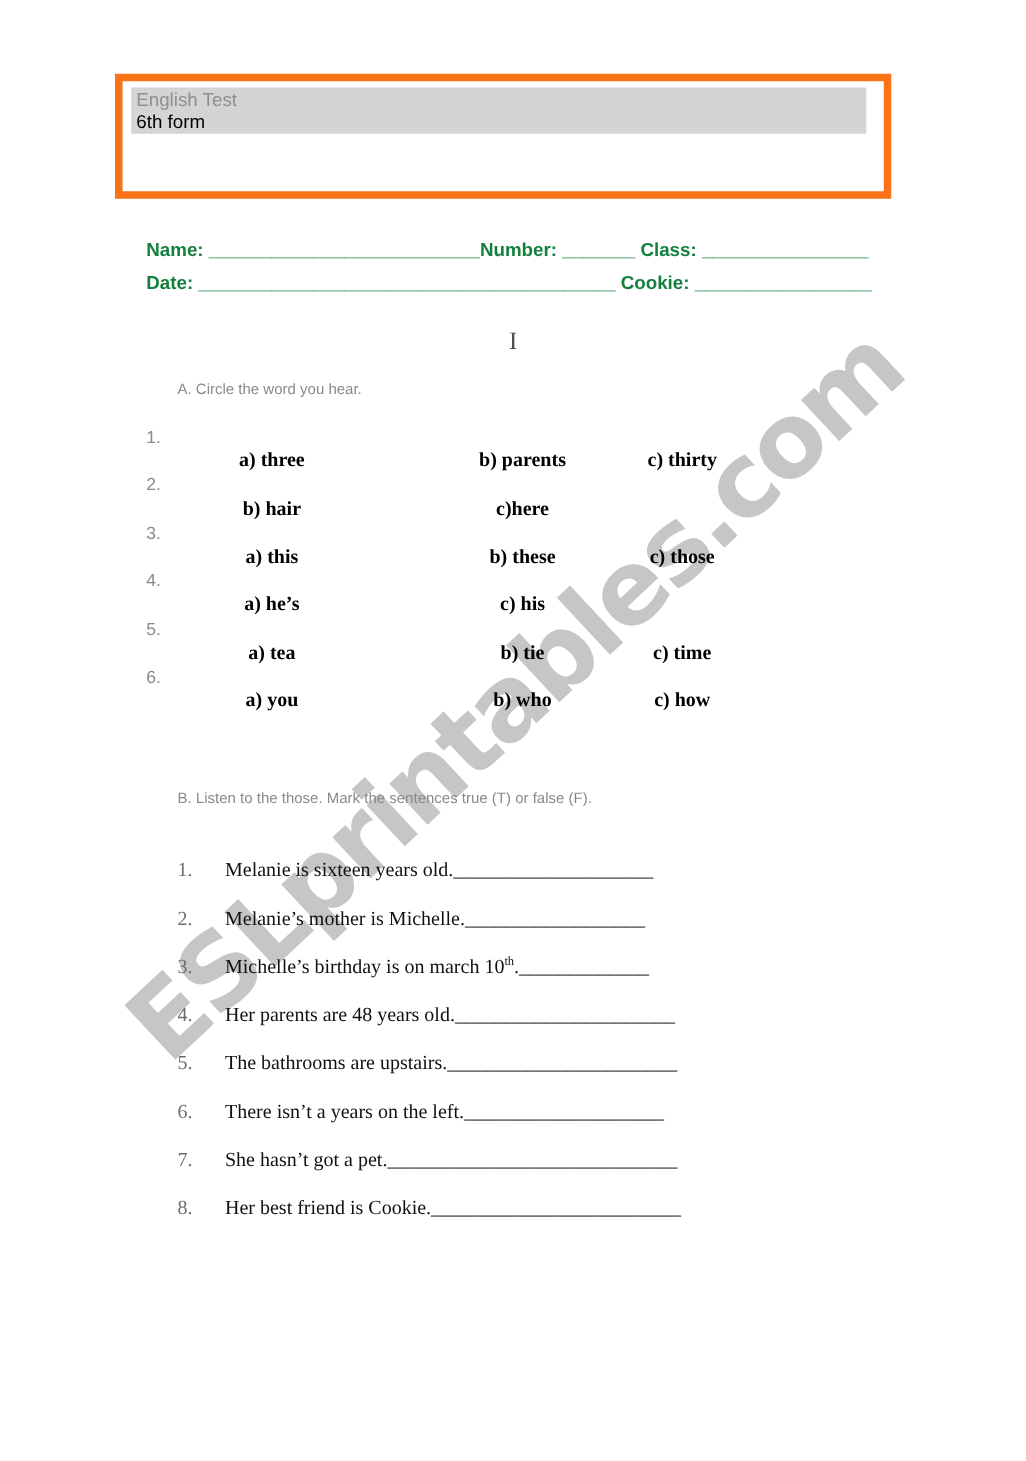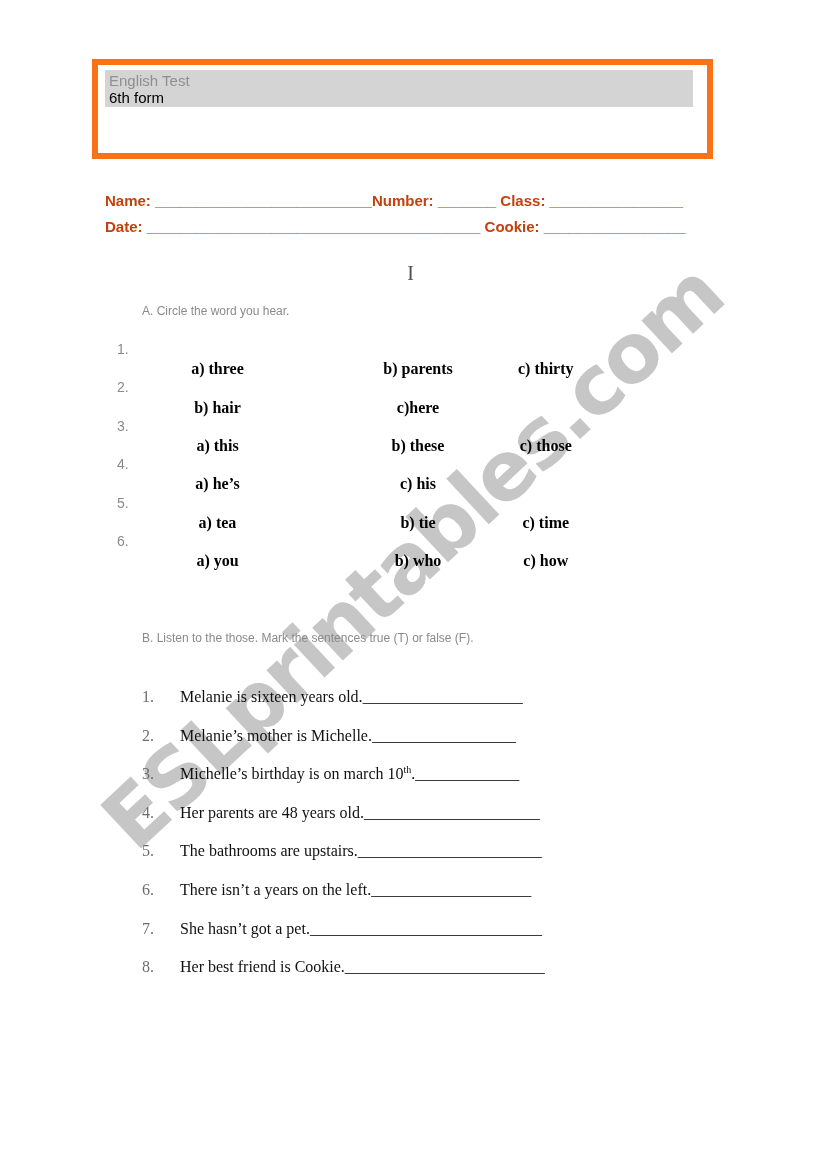--- a/index.html
+++ b/index.html
@@ -15,21 +15,21 @@
   }
 
   
   .header-box{position:absolute;left:92px;top:45px;width:609px;height:88px;border:6px solid #f97316;z-index:1;background:transparent;margin-top:14px;}
   .header-bar{position:absolute;left:7px;top:5px;width:588px;height:37px;background:#d4d4d4;box-sizing:border-box;padding:2px 0 0 4px;
     font-family:"Liberation Sans",sans-serif;font-size:15px;line-height:17px;}
   .header-title{color:#8f8f8f;display:block;}
   .header-sub{color:#000;font-weight:normal;display:block;}
 
   
-  .info{position:absolute;left:105px;font-family:"Liberation Sans",sans-serif;font-weight:bold;font-size:15px;color:#c2410c;white-space:pre;z-index:1;}
+  .info{position:absolute;left:117px;font-family:"Liberation Sans",sans-serif;font-weight:bold;font-size:15px;color:#15803d;white-space:pre;z-index:1;}
   .info.row1{top:192px;}
   .info.row2{top:218px;}
 
   
   .roman{position:absolute;left:0;top:262px;width:821px;text-align:center;font-family:"Liberation Serif",serif;font-size:20px;color:#4f4f4f;z-index:1;}
 
   
   .sec-head{position:absolute;left:142px;font-family:"Liberation Sans",sans-serif;font-weight:normal;font-size:12px;color:#8a8a8a;z-index:1;}
   .sec-head.a{top:304px;}
   .sec-head.b{top:631px;}

